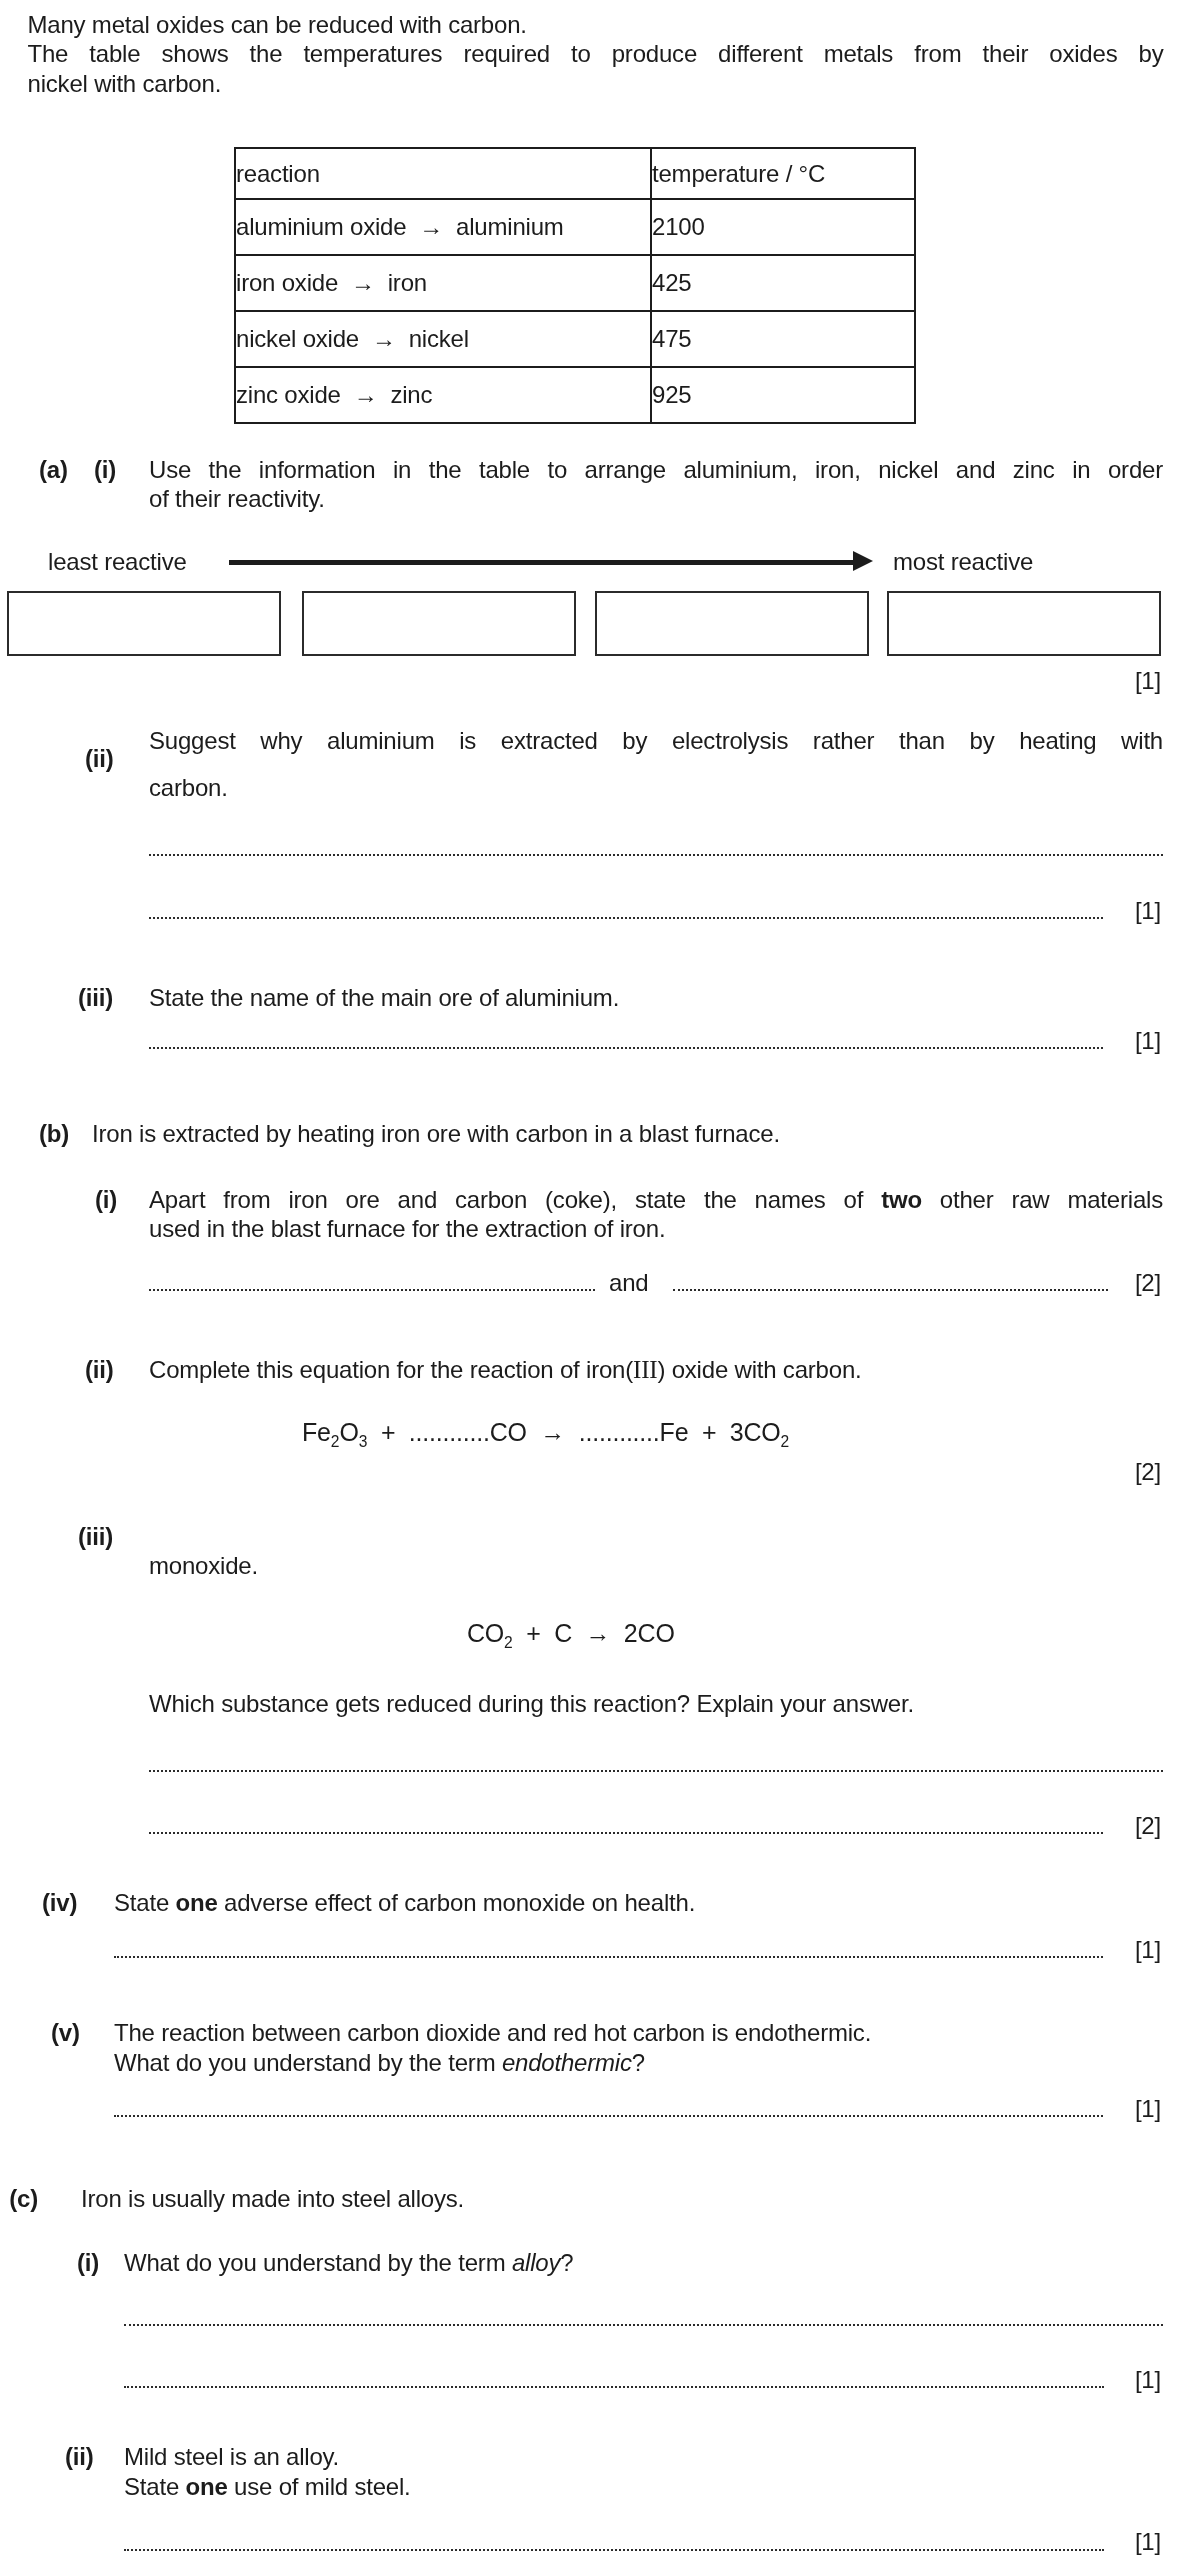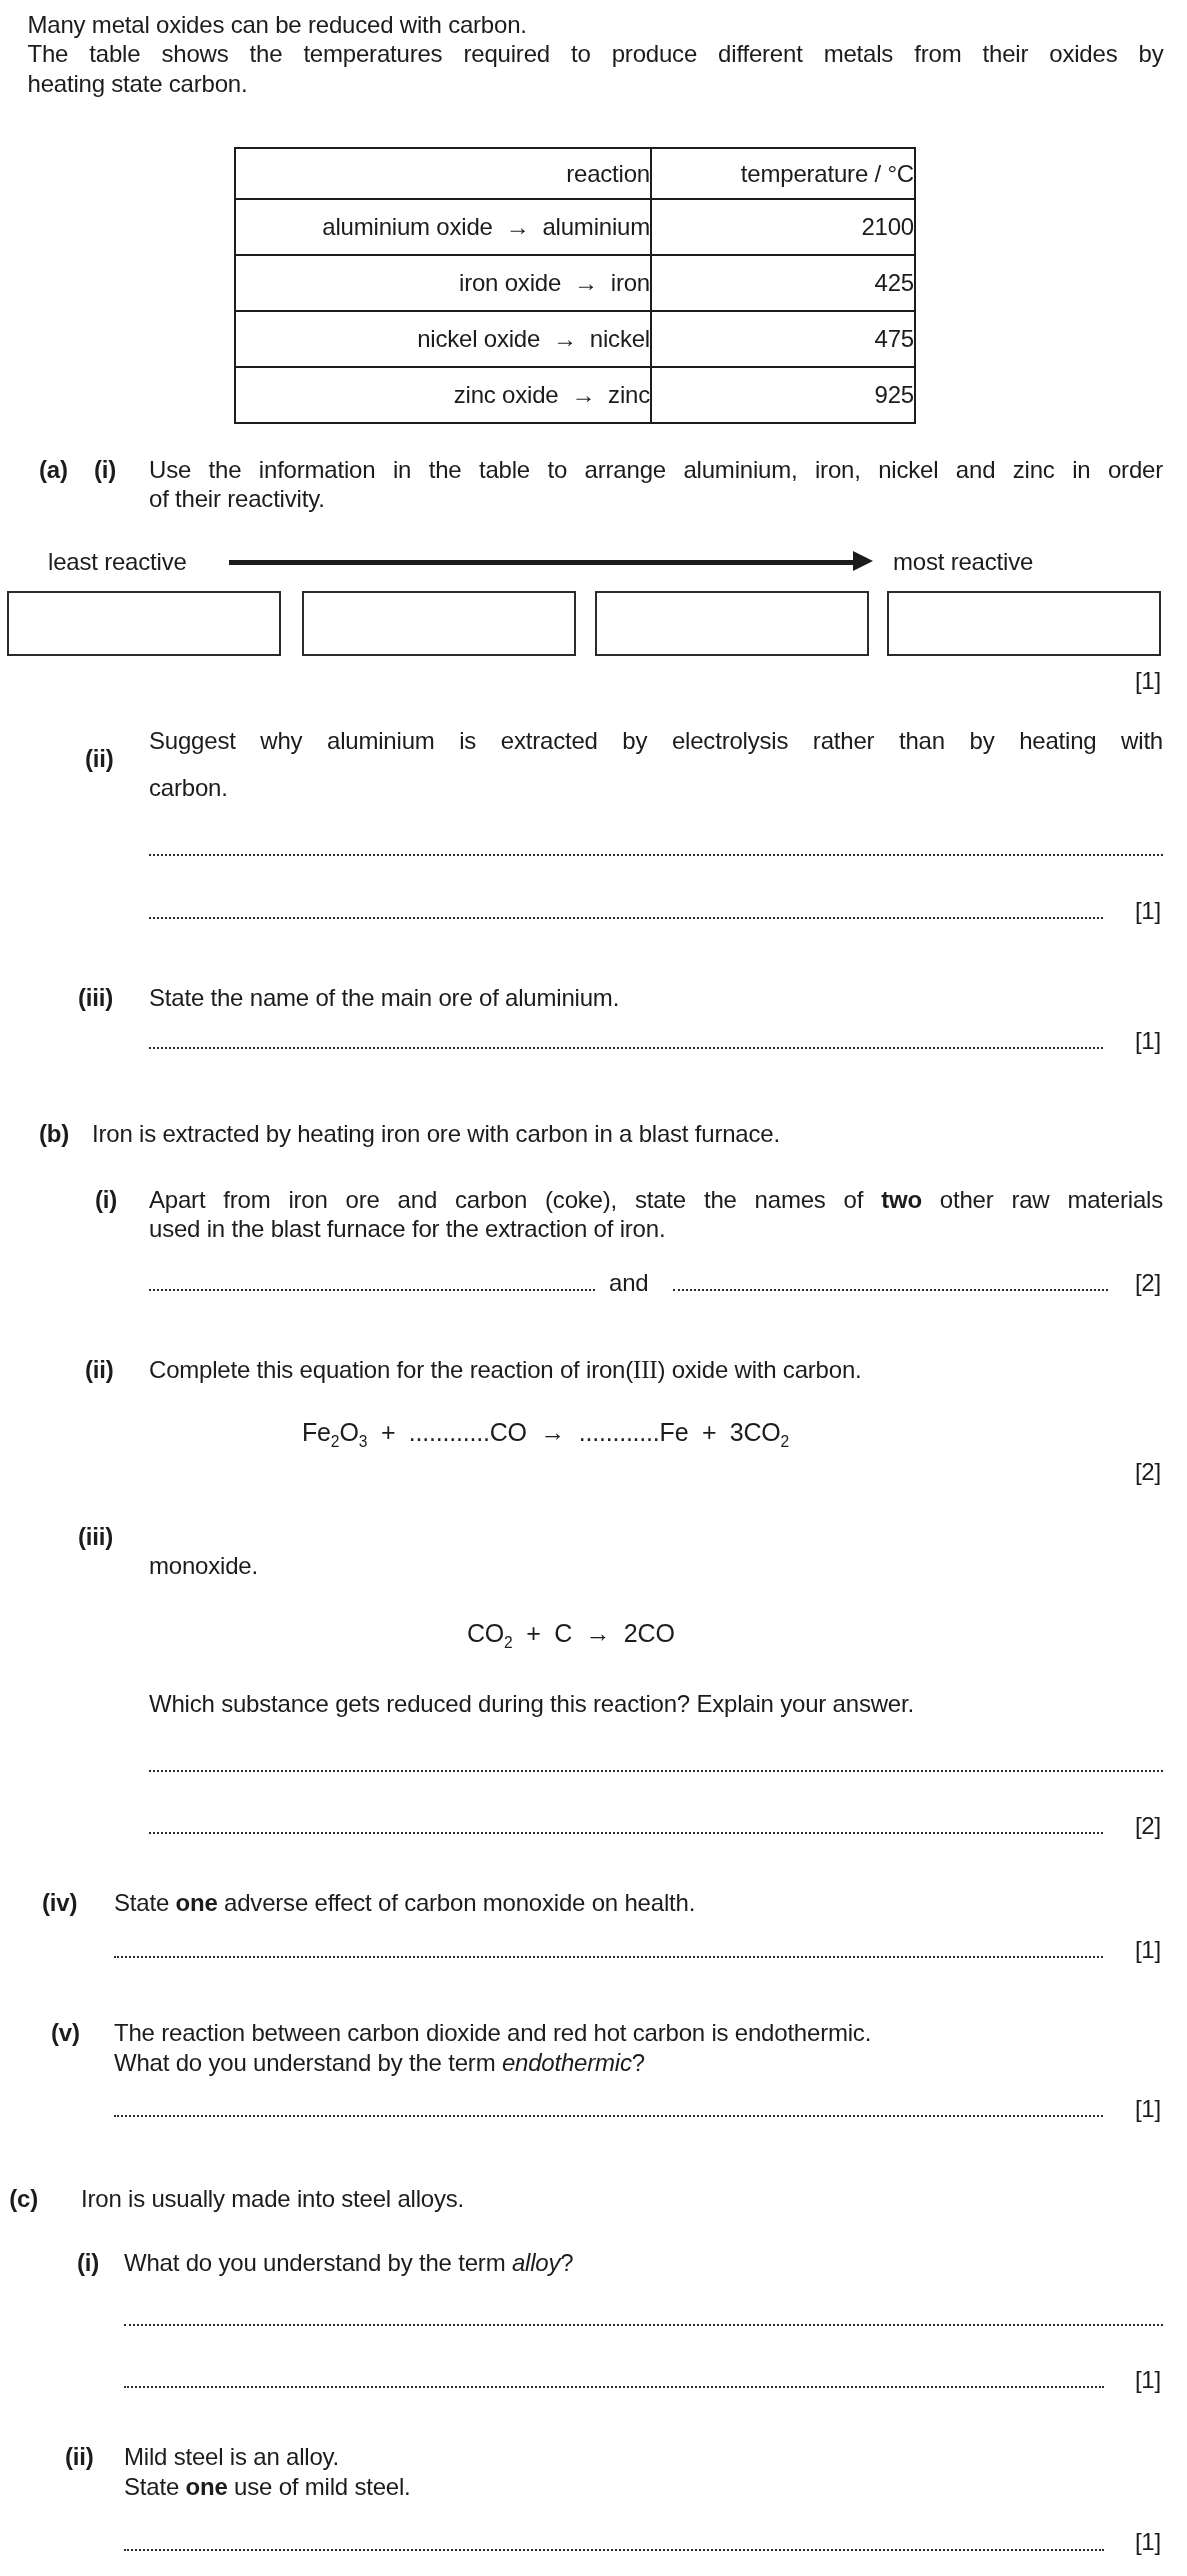--- a/index.html
+++ b/index.html
@@ -17,21 +17,21 @@
   .just{white-space:normal;text-align:justify;text-align-last:justify;}
   .lbl{font-weight:bold;}
   .b{font-weight:bold;}
   .i{font-style:italic;}
   .roman{font-family:"Liberation Serif","DejaVu Serif",serif;font-size:25px;}
   .dotline{position:absolute;height:0;border-bottom:2.7px dotted #2b2b2b;}
   .mark{position:absolute;width:108px;left:1053px;text-align:right;white-space:pre;}
   
   table.tt{position:absolute;left:234px;top:147px;border-collapse:collapse;table-layout:fixed;}
   table.tt td,table.tt th{
-    border:2.7px solid #1c1c1c;font-weight:normal;text-align:right;
+    border:2.7px solid #1c1c1c;font-weight:normal;text-align:left;
     vertical-align:middle;white-space:pre;padding:0;font-size:24px;color:#1c1c1c;
   }
   table.tt th{height:49px;}
   table.tt td{height:54px;}
   .c1{width:414px;}
   .c2{width:262px;}
   
   .arrow-line{position:absolute;left:229px;top:560px;width:626px;height:4.6px;background:#1c1c1c;}
   .arrow-head{position:absolute;left:853px;top:551px;width:0;height:0;
     border-top:10px solid transparent;border-bottom:10px solid transparent;
@@ -40,21 +40,21 @@
   sub{font-size:15.6px;letter-spacing:0;}
   .eq{font-size:25px;}
 </style>
 </head>
 <body>
 
 <div id="page">
 
   <div class="line just" style="top:40px;left:27.5px;width:1136px">The table shows the temperatures required to produce different metals from their oxides by</div>
   <div class="line" style="top:11px;left:27.5px">Many metal oxides can be reduced with carbon.</div>
-  <div class="line" style="top:70px;left:27.5px">heating state carbon.</div>
+  <div class="line" style="top:70px;left:27.5px">nickel with carbon.</div>
 
   <table class="tt">
     <tbody>
         <tr>
       <th class="c1">reaction</th>
       <th class="c2">temperature / °C</th>
     </tr>
     <tr>
       <td>aluminium oxide  →  aluminium</td>
       <td>2100</td>

